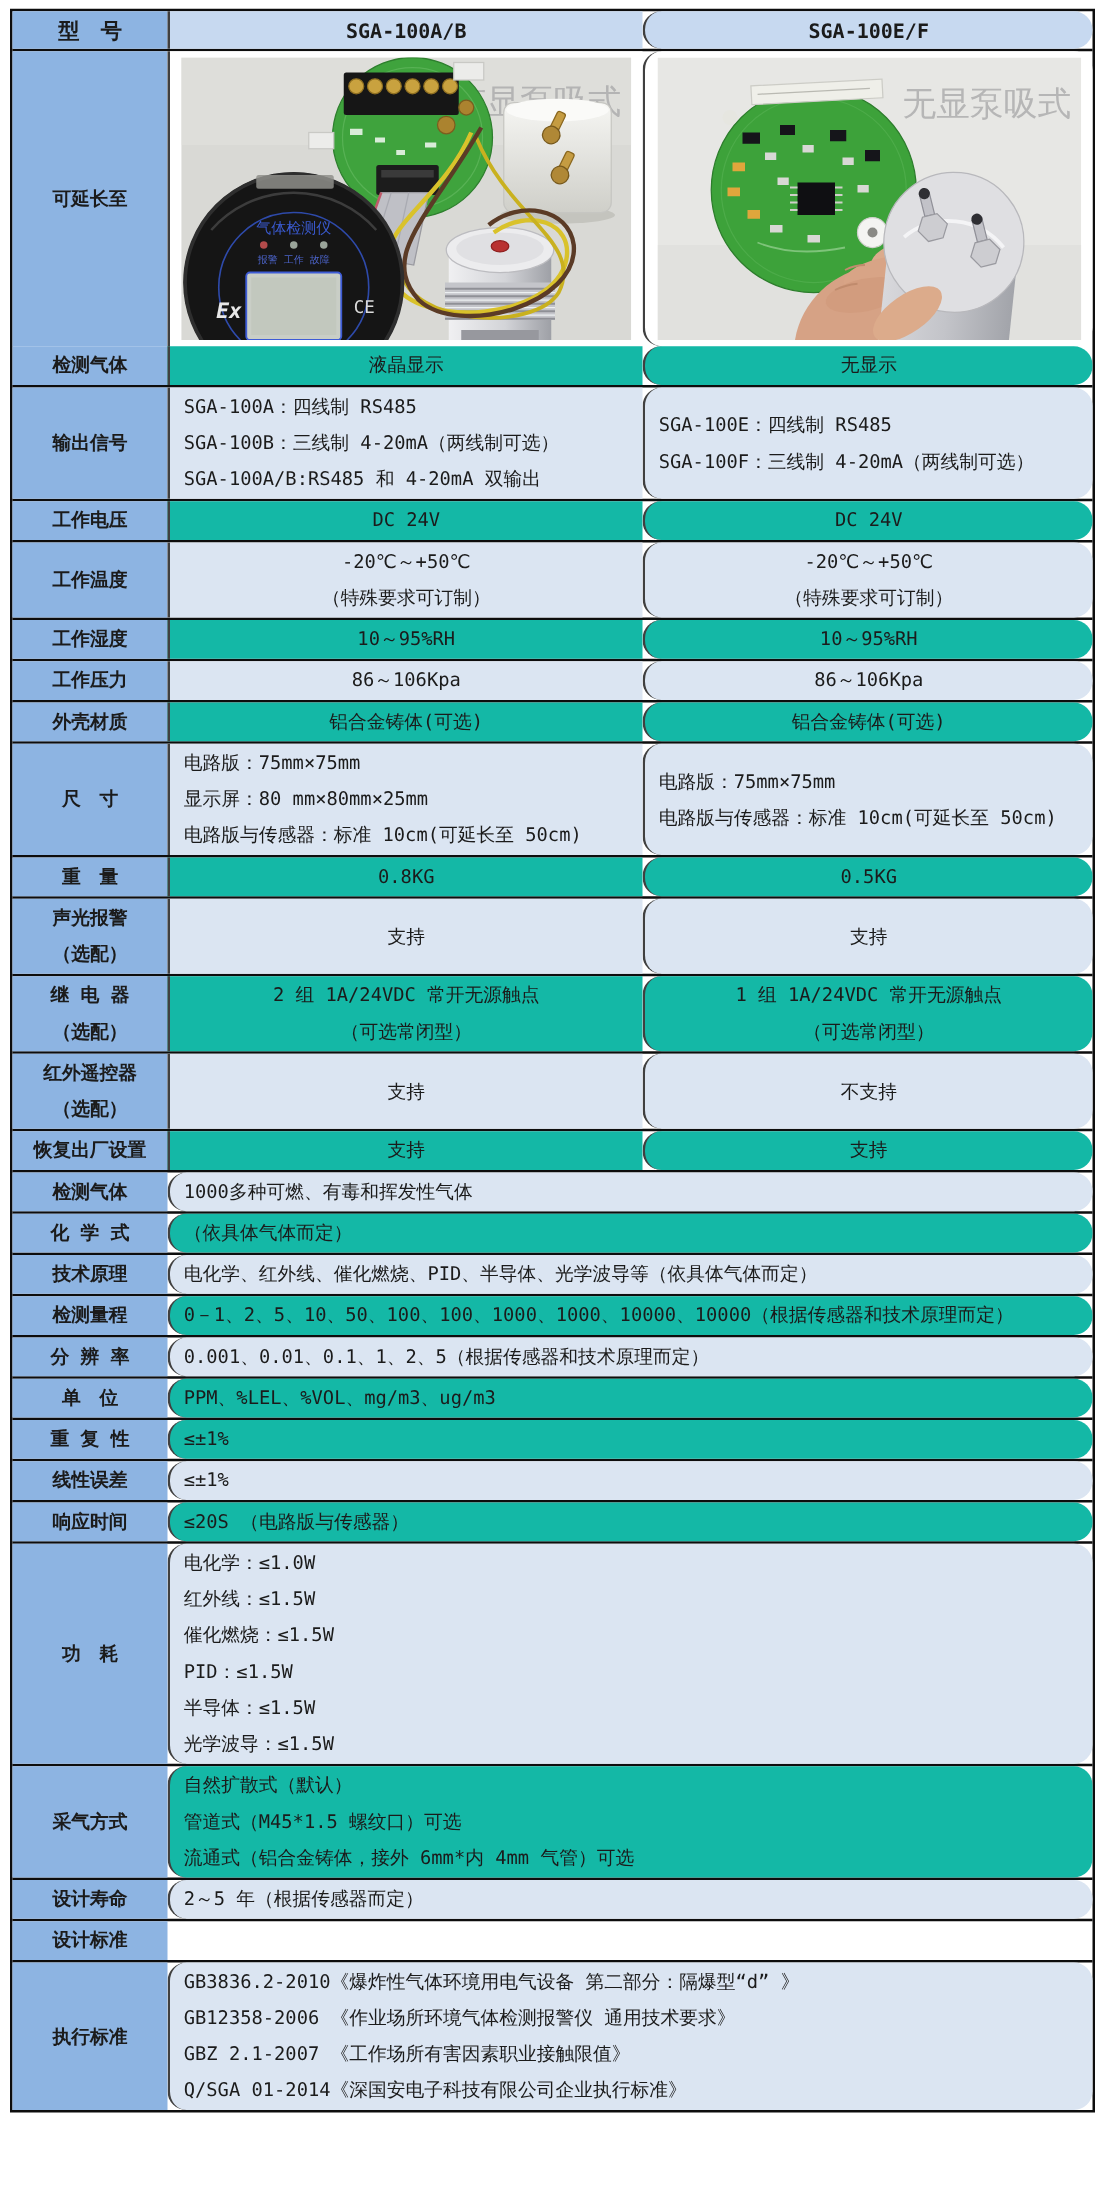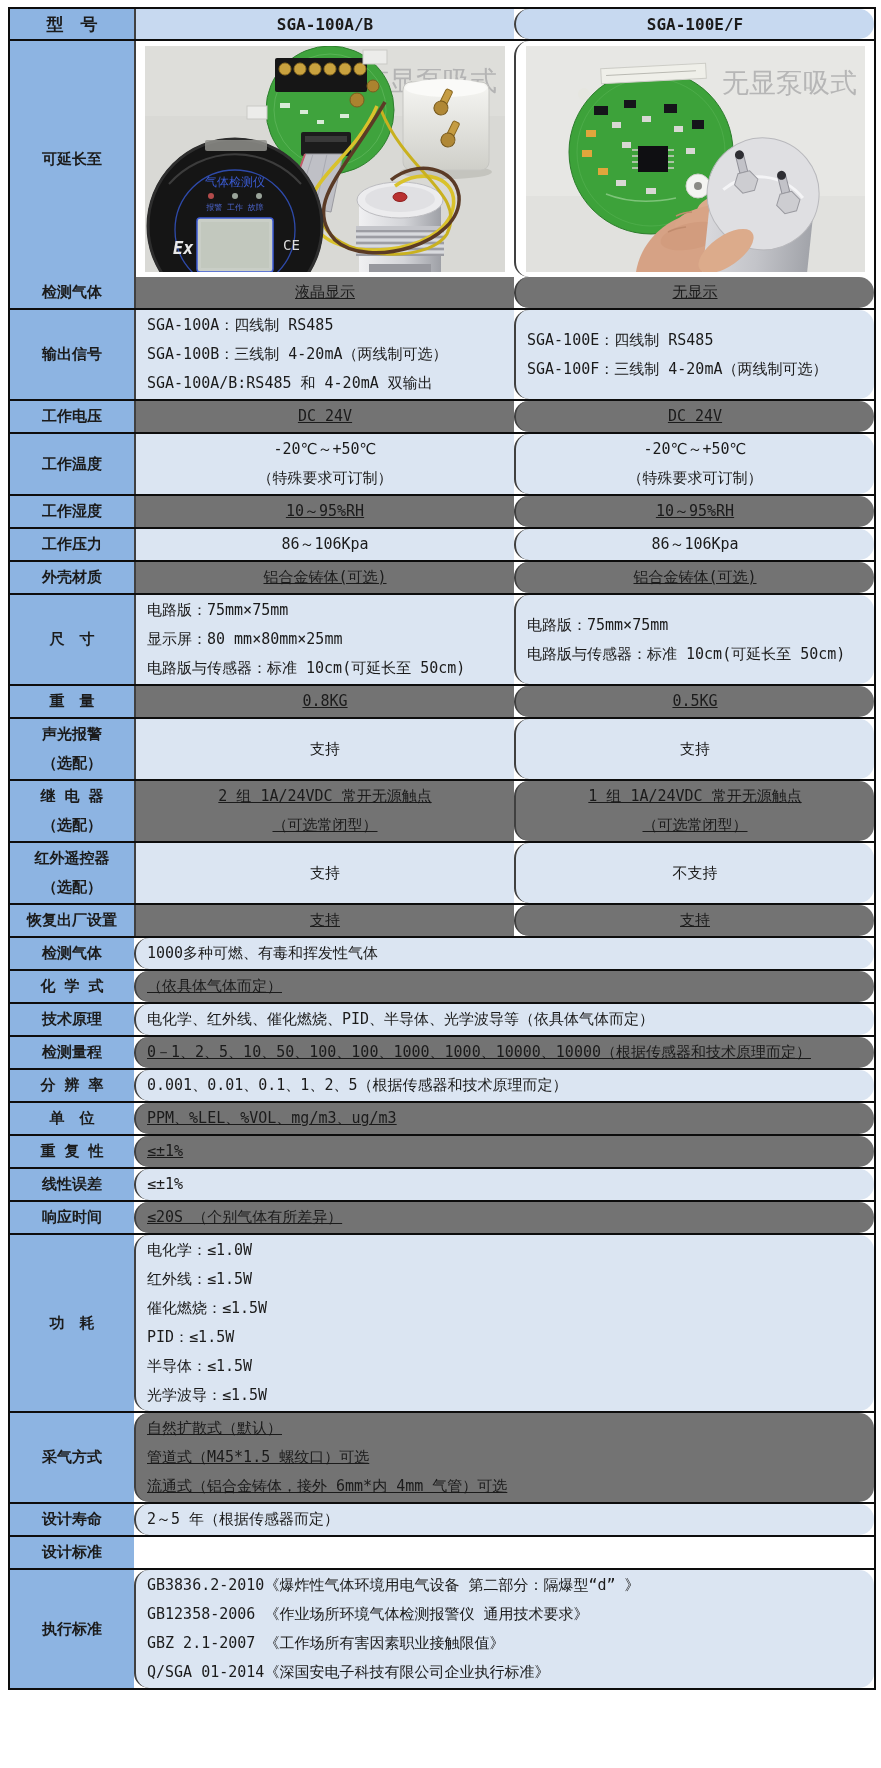--- a/index.html
+++ b/index.html
@@ -21,21 +21,21 @@
   }
   .val{
     flex:1;display:flex;flex-direction:column;justify-content:center;
     border-left:2px solid #404040;min-height:30px;padding:1px 0;
   }
   .v2{flex:0 0 380px;width:380px;}
   .v3{flex:1;border-radius:15px;}
   .center{align-items:center;text-align:center;}
   .leftal{align-items:flex-start;text-align:left;padding-left:11px;padding-right:4px;}
   .line{height:29px;line-height:29px;white-space:nowrap;}
-  .sa .val{background:#737373;text-decoration:underline;}
+  .sa .val{background:#14b8a6;}
   .sb .val{background:#dbe5f2;}
   .header-row .label{min-height:29px;font-size:17px;}
   .header-row .val{background:#c7d9f0;font-weight:bold;font-size:16px;}
   .image-row .val{background:#ffffff;padding:5px 9px;}
   .image-row svg{display:block;}
   .photo-cell{justify-content:center;align-items:center;}
 </style>
 </head>
 <body>
 
@@ -441,21 +441,21 @@
         </div>
         <div class="cell val v3 leftal">
           <div class="line">≤±1%</div>
         </div>
       </div>
       <div class="row sa">
         <div class="cell label">
           <div class="line">响应时间</div>
         </div>
         <div class="cell val v3 leftal">
-          <div class="line">≤20S （个别气体有所差异）</div>
+          <div class="line">≤20S （电路版与传感器）</div>
         </div>
       </div>
       <div class="row sb">
         <div class="cell label">
           <div class="line">功　耗</div>
         </div>
         <div class="cell val v3 leftal">
           <div class="line">电化学：≤1.0W</div>
           <div class="line">红外线：≤1.5W</div>
           <div class="line">催化燃烧：≤1.5W</div>

